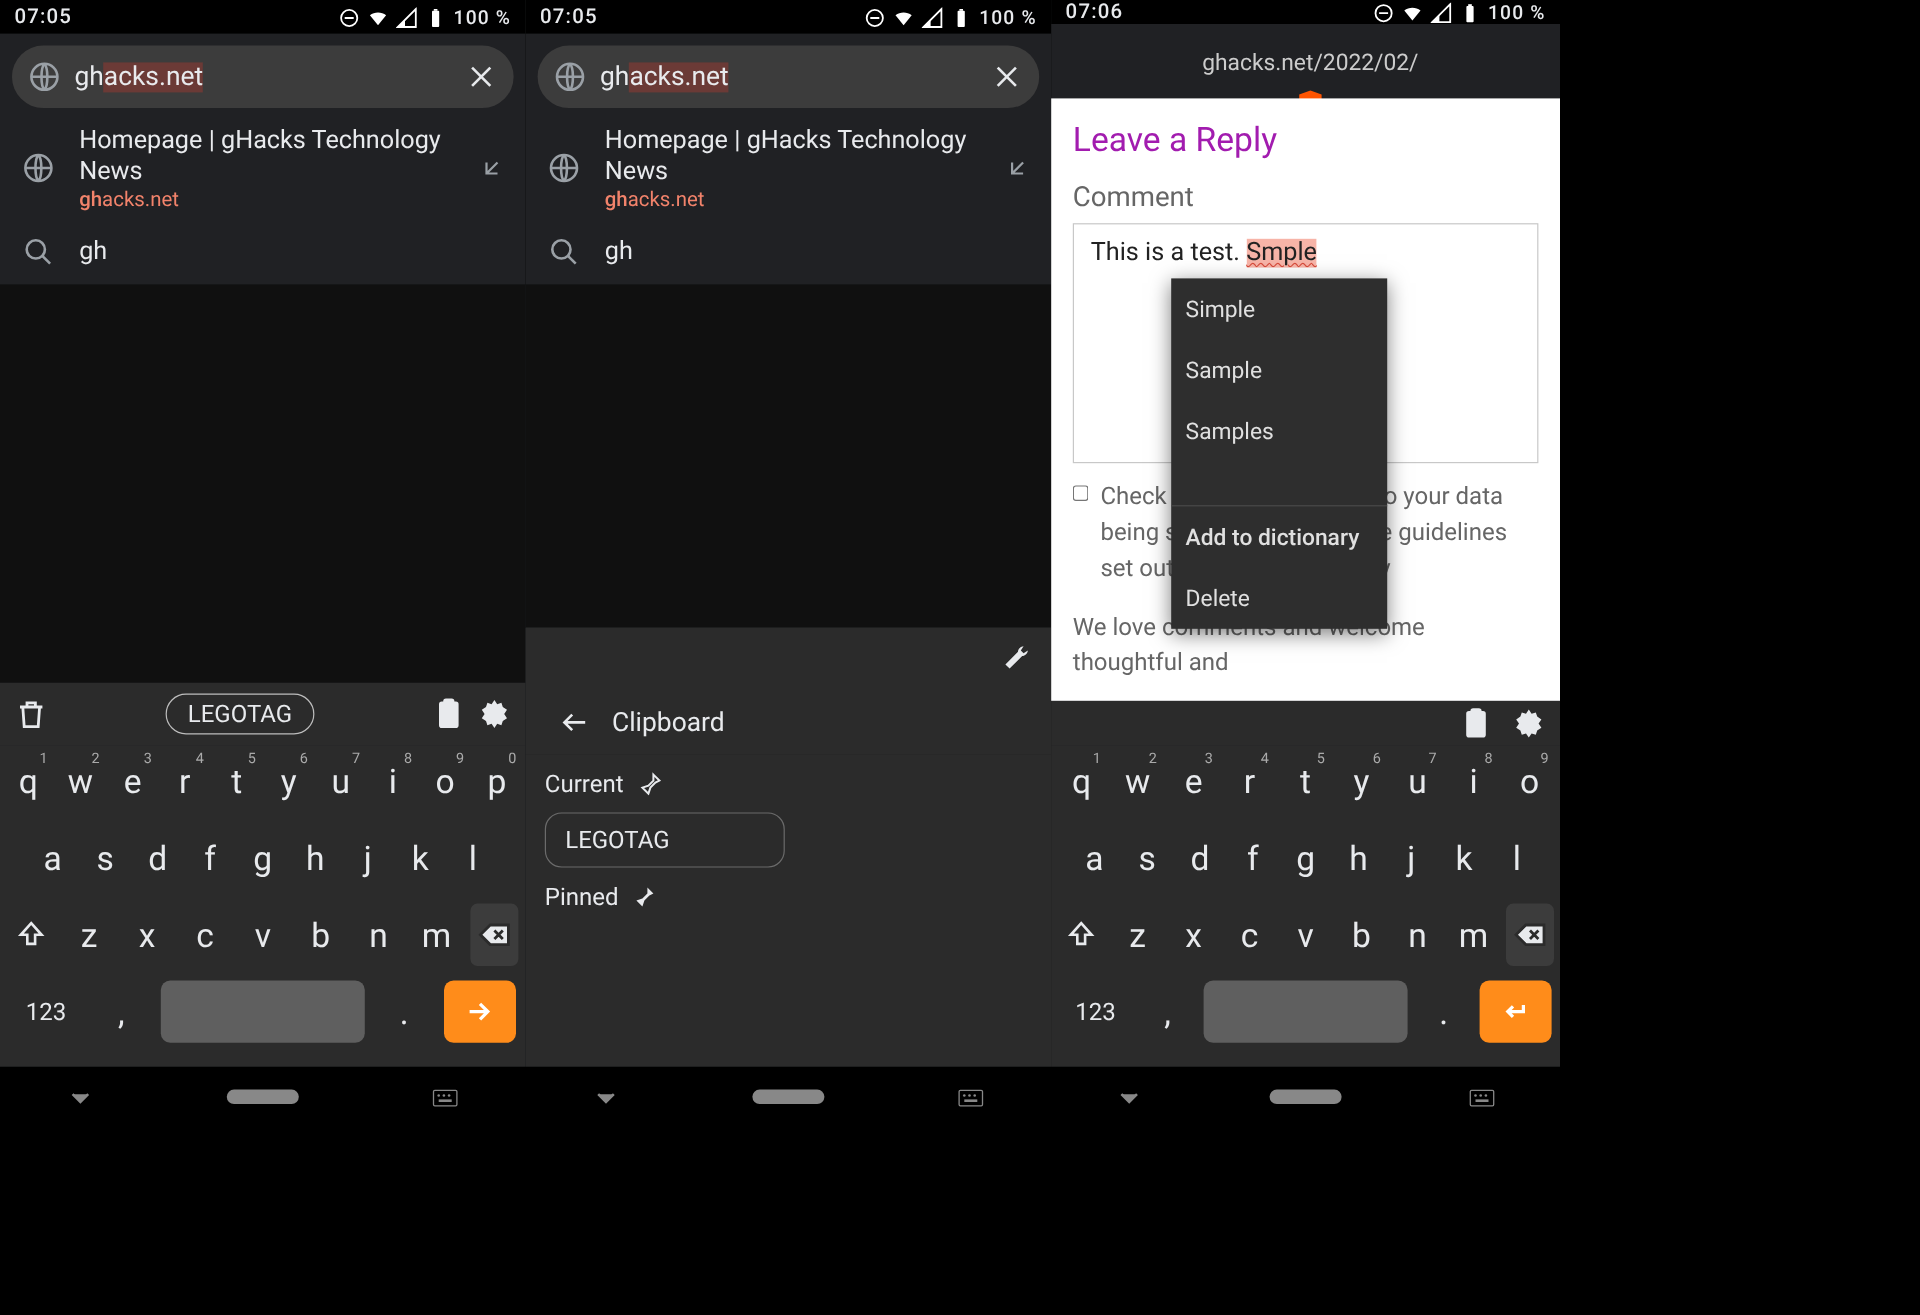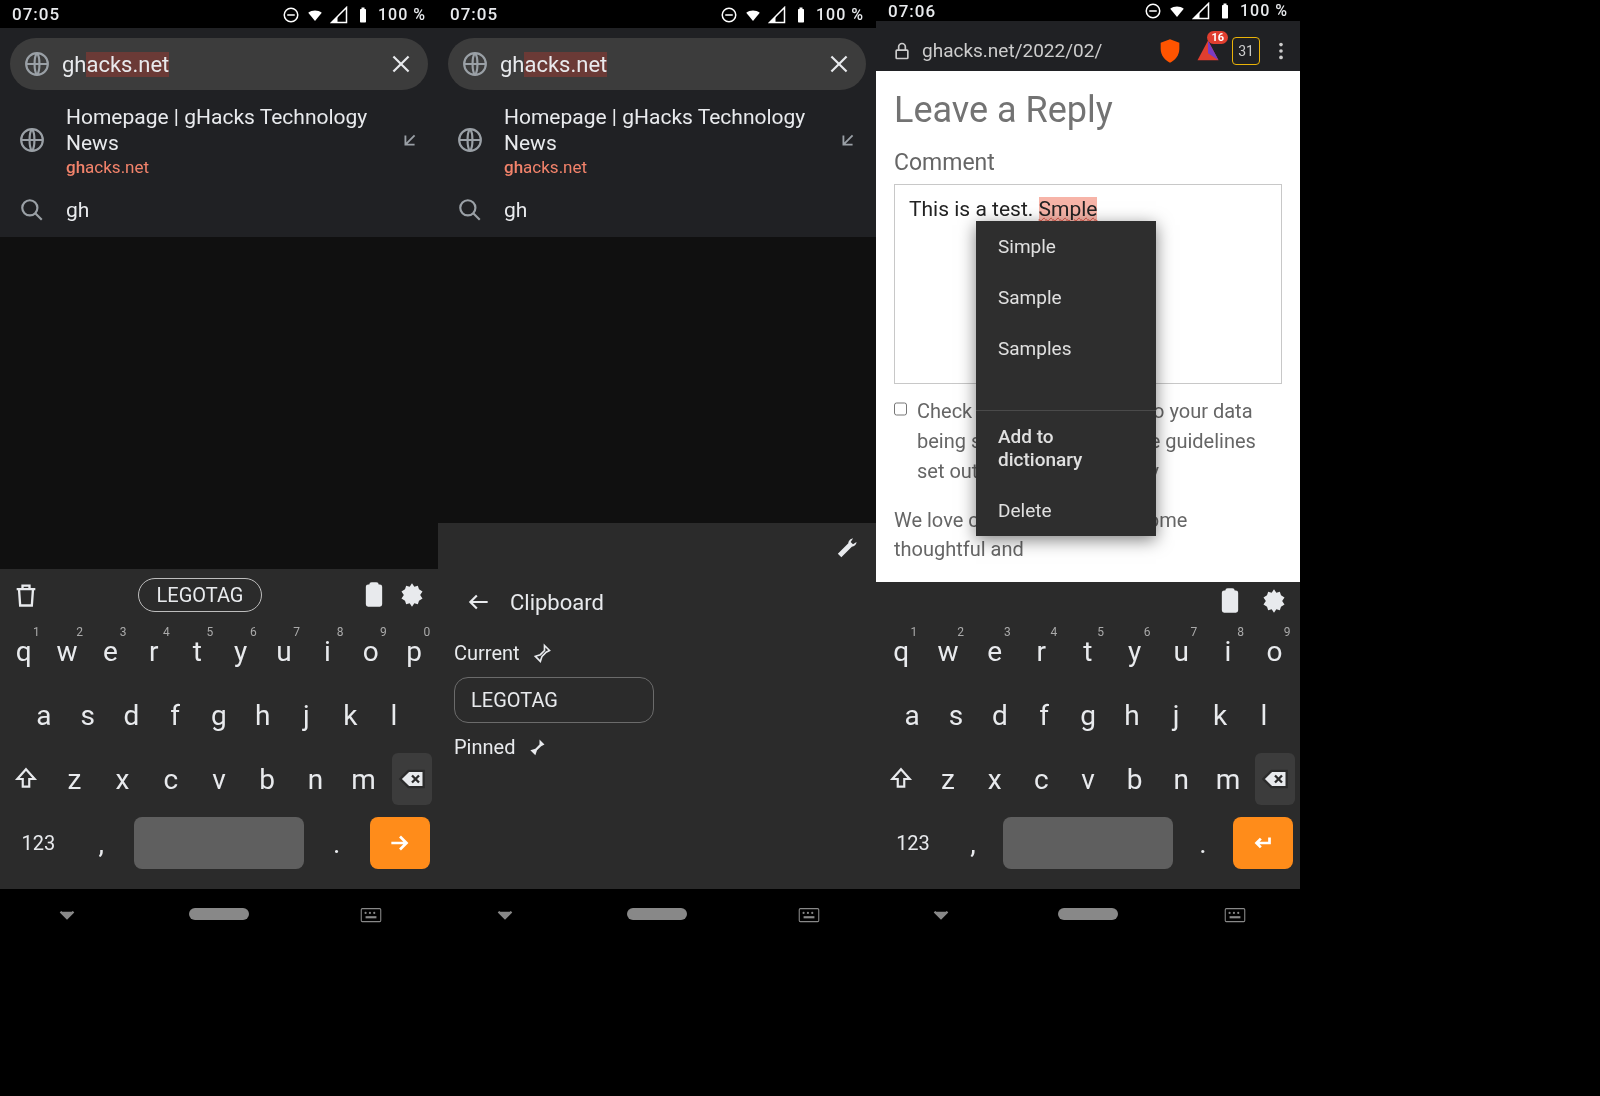--- a/index.html
+++ b/index.html
@@ -64,37 +64,37 @@
   
   
   .clip-head { display:flex; align-items:center; gap:18px; padding:14px 28px; font-size:22px; background:#2b2b2b;}
   .clip-section { padding: 12px 16px; font-size:20px; display:flex; align-items:center; gap:12px;}
   .clip-item { margin:0 16px; border:1px solid #6b6b6b; border-radius:14px; padding:10px 16px; font-size:20px; width:200px;}
   .wrench-row { height:52px; display:flex; align-items:center; justify-content:flex-end; padding:0 16px; background:#2b2b2b;}
 
   
   .brave-url {
     height:52px; margin:10px 0 0 0; padding:0 8px 0 16px;
-    display:flex; align-items:center; gap:10px; font-size:19px; color:#ccc;
+    display:flex; align-items:center; gap:10px; font-size:19px; color:#ccc;flex-direction:column;
   }
   .brave-url .count-box { border:1px solid #eab308; border-radius:4px; width:28px; height:28px; display:flex; align-items:center; justify-content:center; font-size:14px;}
   .page {
     flex:1; background:#fff; color:#444; padding: 18px;
     position:relative;
   }
-  .page h1 { font-size:36px; font-weight:400; color:#737373; margin-bottom:18px;}
+  .page h1 { font-size:28px; font-weight:400; color:#a21caf; margin-bottom:18px;}
   .comment-label { font-size:23px; color:#666; margin-bottom:8px;}
   .comment-box { border:1px solid #c8c8c8; height:200px; padding:12px 14px; font-size:21px; color:#222;}
   .smple { background:#f7b4a8; text-decoration: underline wavy #d84c3c; text-decoration-thickness:1px;margin-top:33px;}
   .context-menu {
     position:absolute; top:150px; left:100px; width:180px;
     background:#2e2e2e; color:#e0e0e0; box-shadow:0 4px 16px rgba(0,0,0,.5);
     font-size:19px;
   }
-  .cm-item { padding:14px 22px;}
+  .cm-item { padding:14px 12px;}
   .cm-sep { border-top:1px solid #4a4a4a;margin-top:36px;}
   .check-row { display:flex; gap:10px; font-size:20px; color:#666; margin-top:12px; line-height:1.5;}
   .check-row input { width:18px; height:18px; margin-top:4px;}
   .privacy-text { font-size:20px; color:#666; margin-top:20px; line-height:1.45;}
 
   .nav-bar {
     position:absolute; top:889px; left:0; width:1600px; height:50px; background:#000;
     display:flex;
   }
   .nav-seg { display:flex; align-items:center; justify-content:space-around;}

